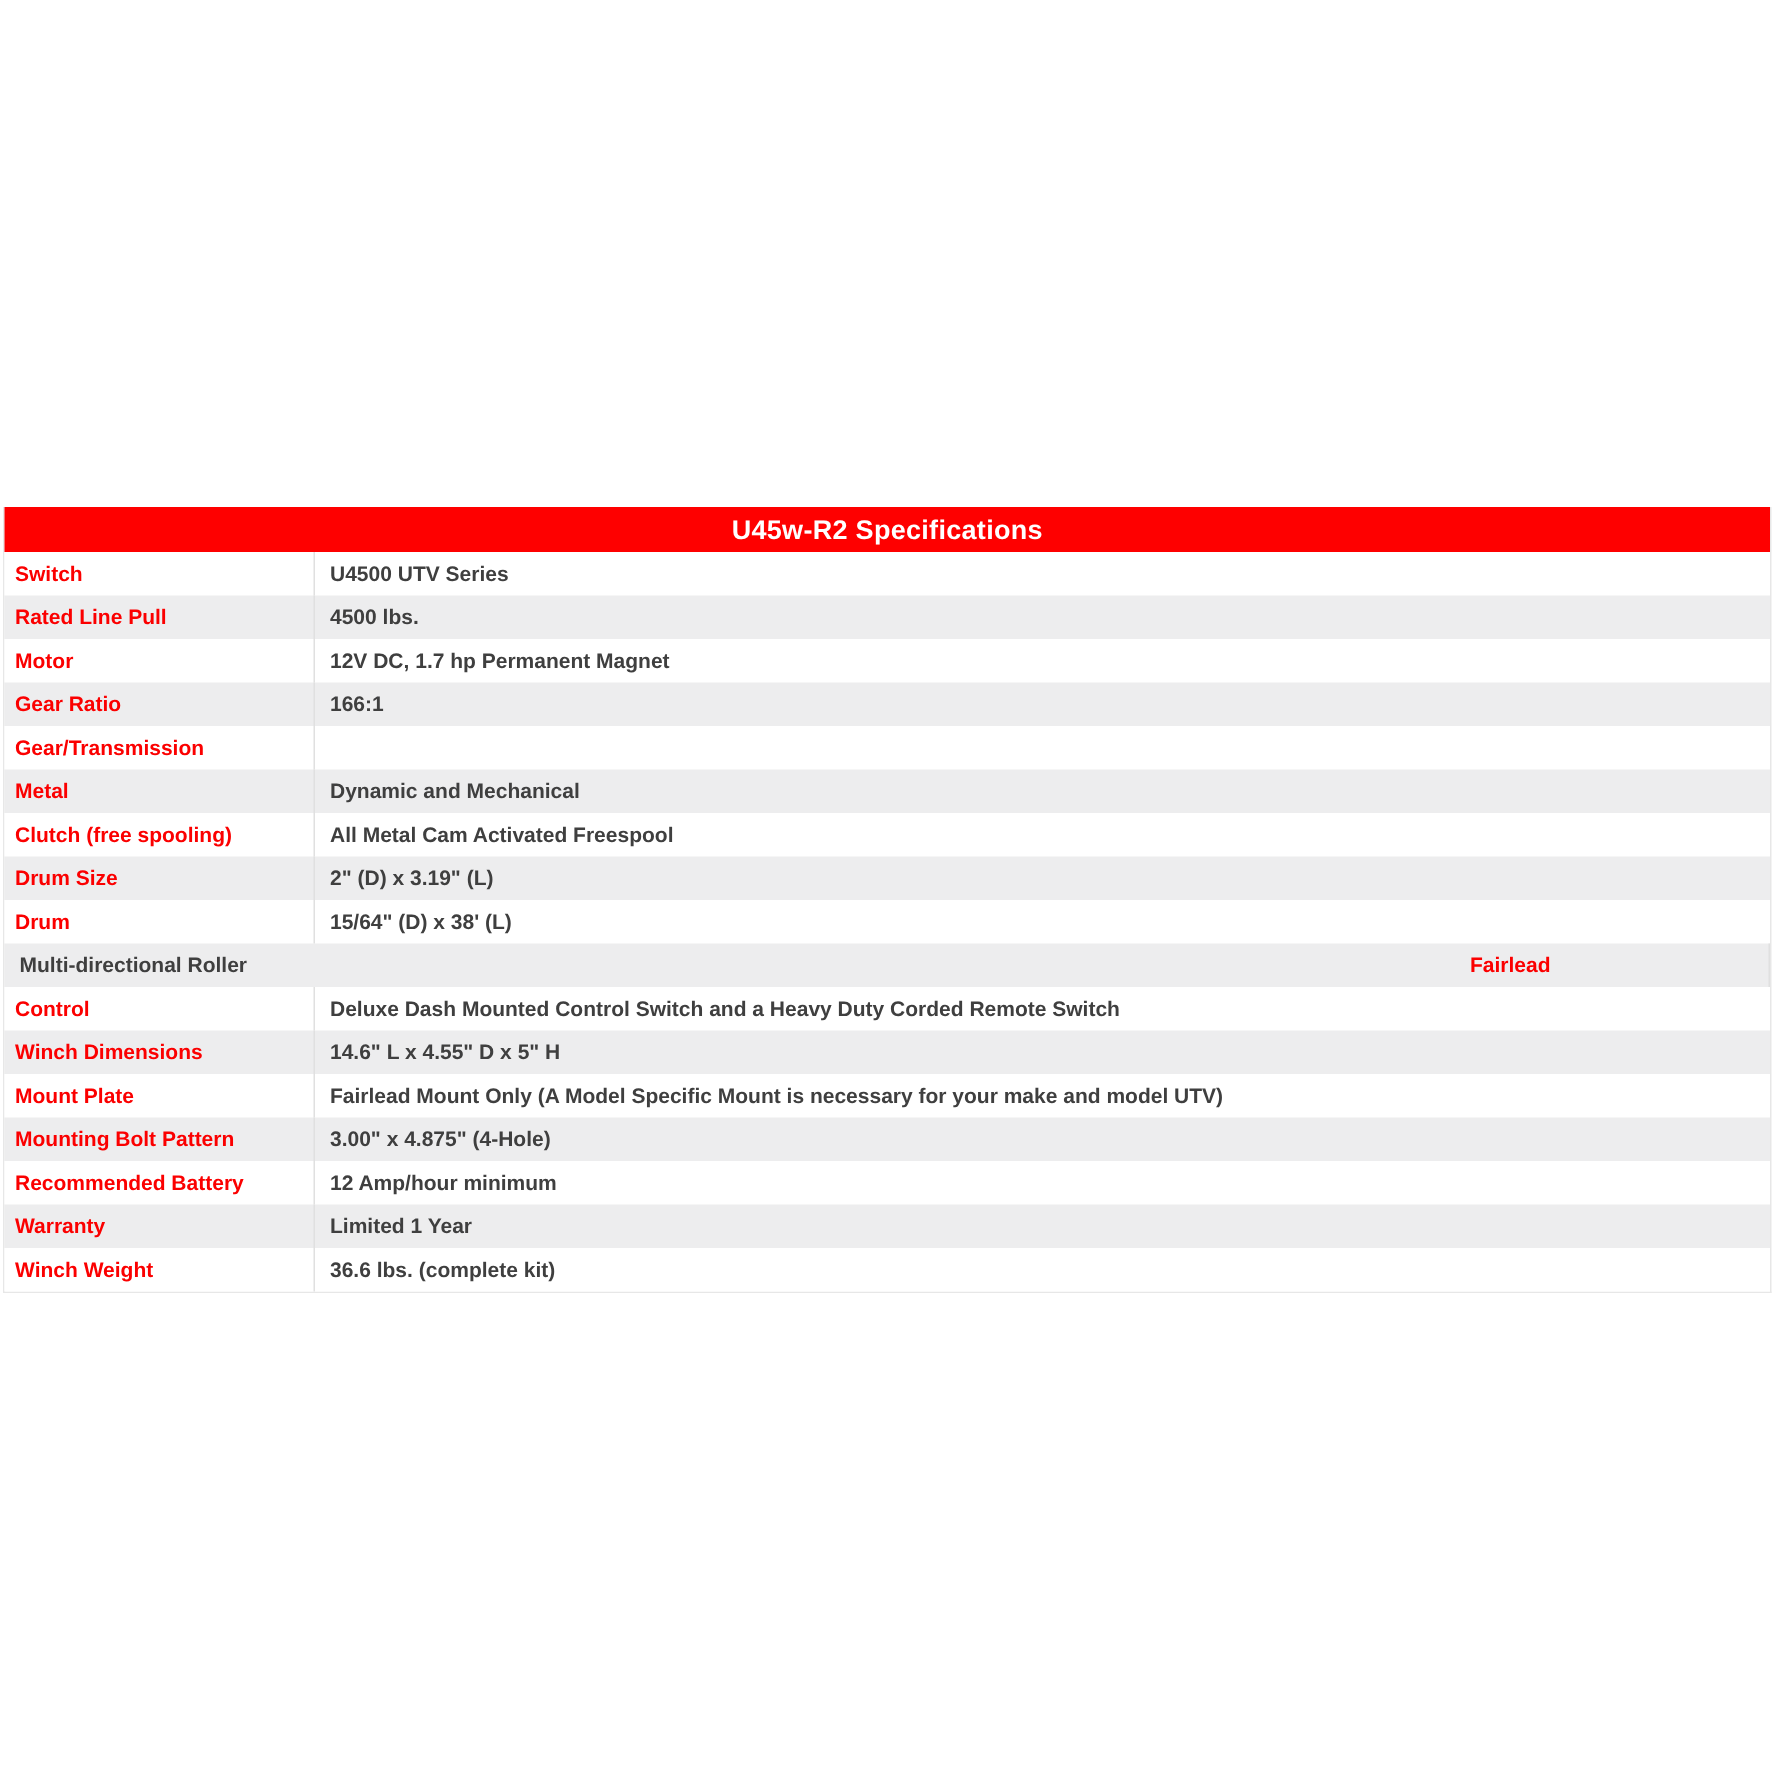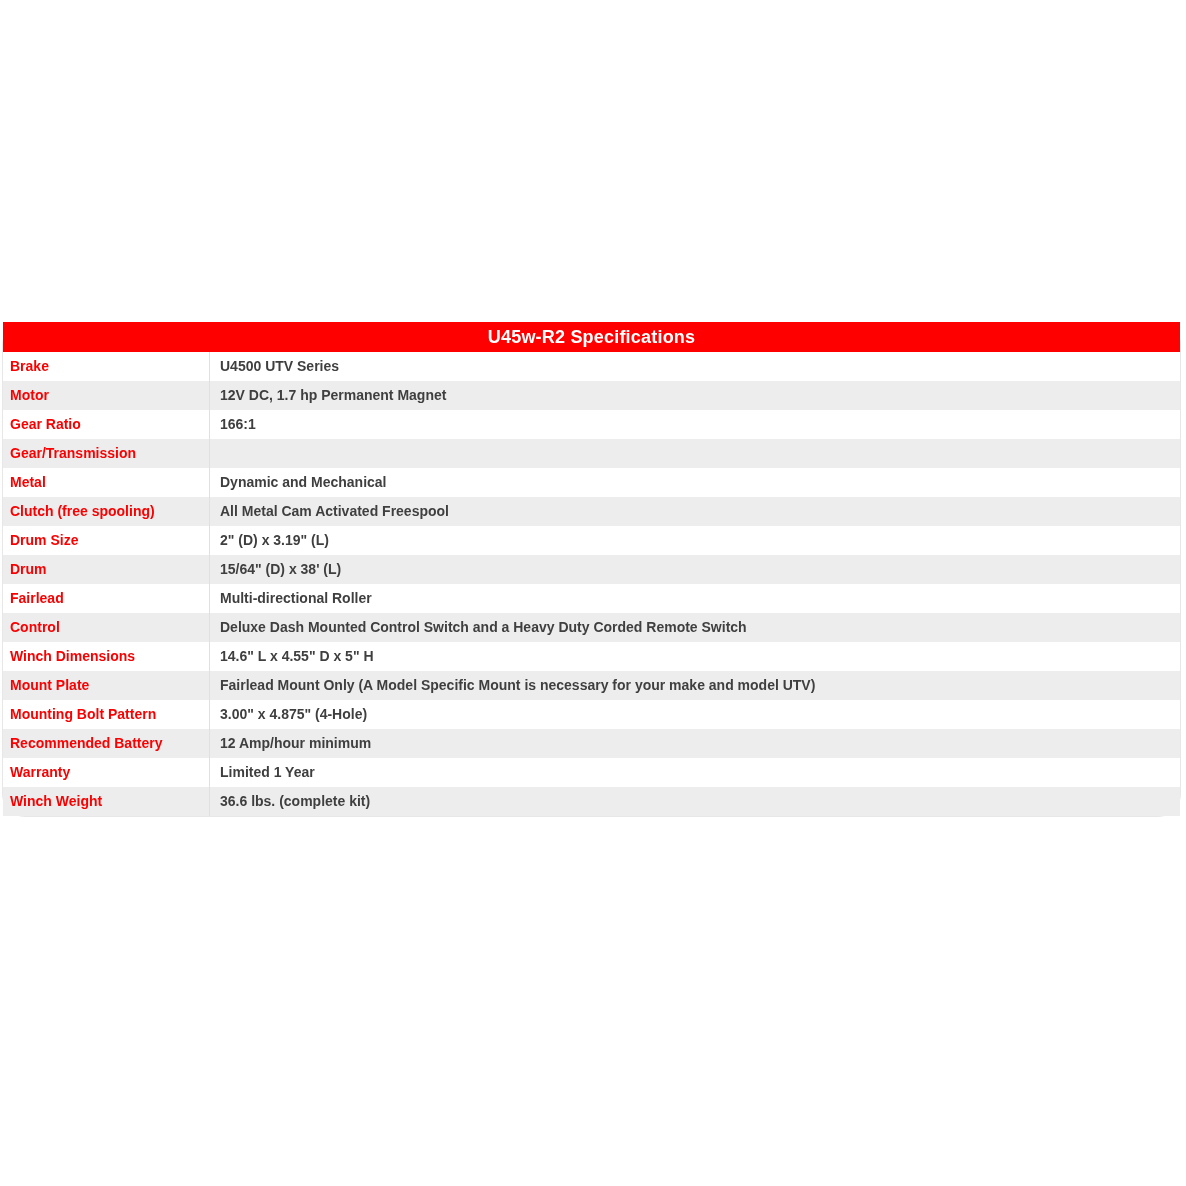--- a/index.html
+++ b/index.html
@@ -21,27 +21,26 @@
   .page{
     position:relative;
     width:1186px;
     height:1186px;
     background:#ffffff;
     overflow:hidden;
   }
   .spec-table{
     position:absolute;
     left:2px;
-    top:322px;
+    top:338px;
     width:1179px;
     border-left:1px solid var(--outer-border);
     border-right:1px solid var(--outer-border);
     border-bottom:1px solid var(--outer-border);
     box-sizing:border-box;
-    border-radius:23px;
   }
   .spec-header{
     height:30px;
     background:var(--header-bg);
     color:var(--header-text);
     font-size:18px;
     font-weight:bold;
     line-height:30px;
     text-align:center;
     letter-spacing:0.2px;
@@ -77,22 +76,26 @@
   }
 </style>
 </head>
 <body>
 
 <div class="page">
   <div class="spec-table">
     <div class="spec-header">U45w-R2 Specifications</div>
     <div class="spec-body">
       <div class="row">
-        <div class="cell label">Brake</div>
+        <div class="cell label">Switch</div>
         <div class="cell value">U4500 UTV Series</div>
+      </div>
+        <div class="row">
+        <div class="cell label">Rated Line Pull</div>
+        <div class="cell value">4500 lbs.</div>
       </div>
         <div class="row">
         <div class="cell label">Motor</div>
         <div class="cell value">12V DC, 1.7 hp Permanent Magnet</div>
       </div>
         <div class="row">
         <div class="cell label">Gear Ratio</div>
         <div class="cell value">166:1</div>
       </div>
         <div class="row">
@@ -108,22 +111,22 @@
       </div>
         <div class="row">
         <div class="cell label">Drum Size</div>
         <div class="cell value">2" (D) x 3.19" (L)</div>
       </div>
         <div class="row">
         <div class="cell label">Drum</div>
         <div class="cell value">15/64" (D) x 38' (L)</div>
       </div>
         <div class="row">
+        <div class="cell value">Multi-directional Roller</div>
         <div class="cell label">Fairlead</div>
-        <div class="cell value">Multi-directional Roller</div>
       </div>
         <div class="row">
         <div class="cell label">Control</div>
         <div class="cell value">Deluxe Dash Mounted Control Switch and a Heavy Duty Corded Remote Switch</div>
       </div>
         <div class="row">
         <div class="cell label">Winch Dimensions</div>
         <div class="cell value">14.6" L x 4.55" D x 5" H</div>
       </div>
         <div class="row">

